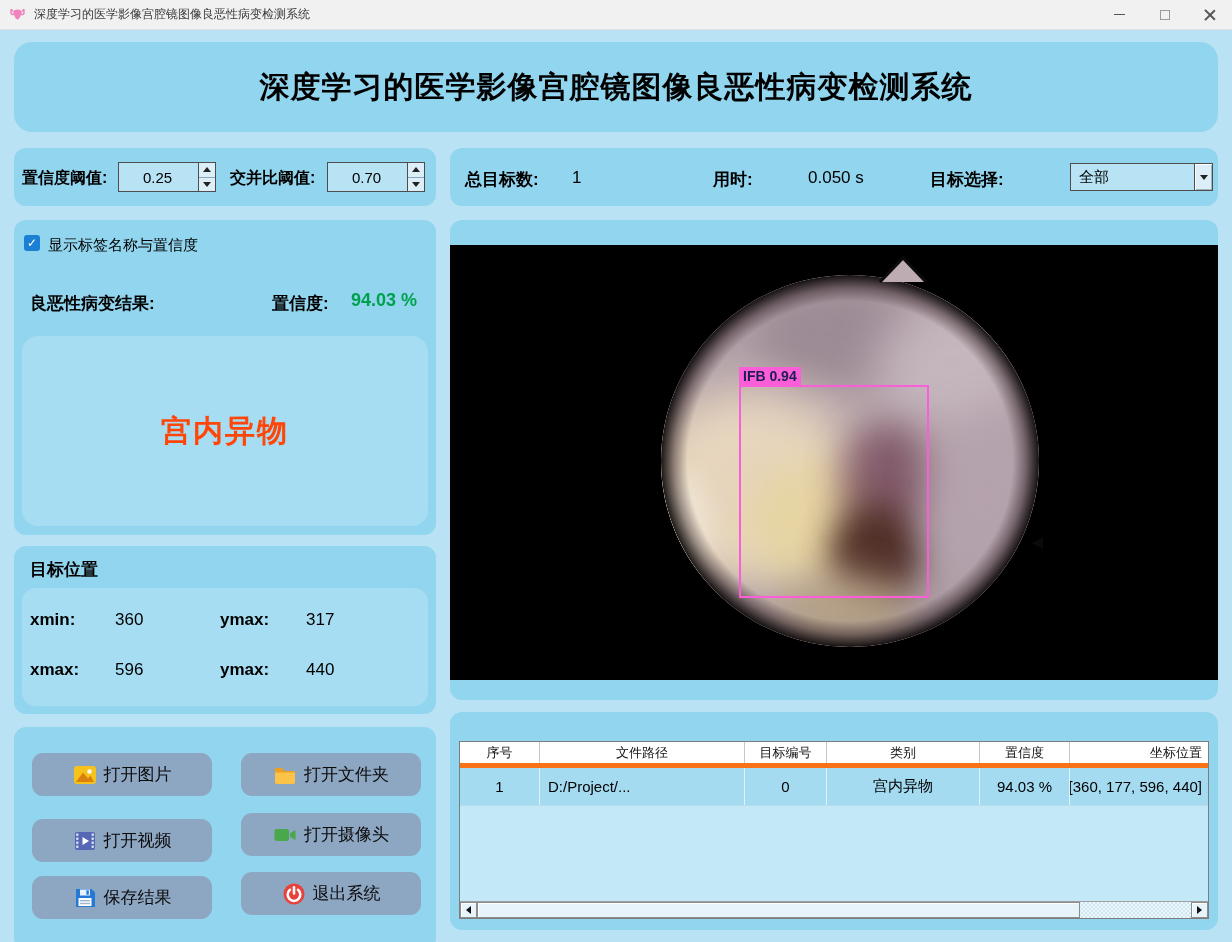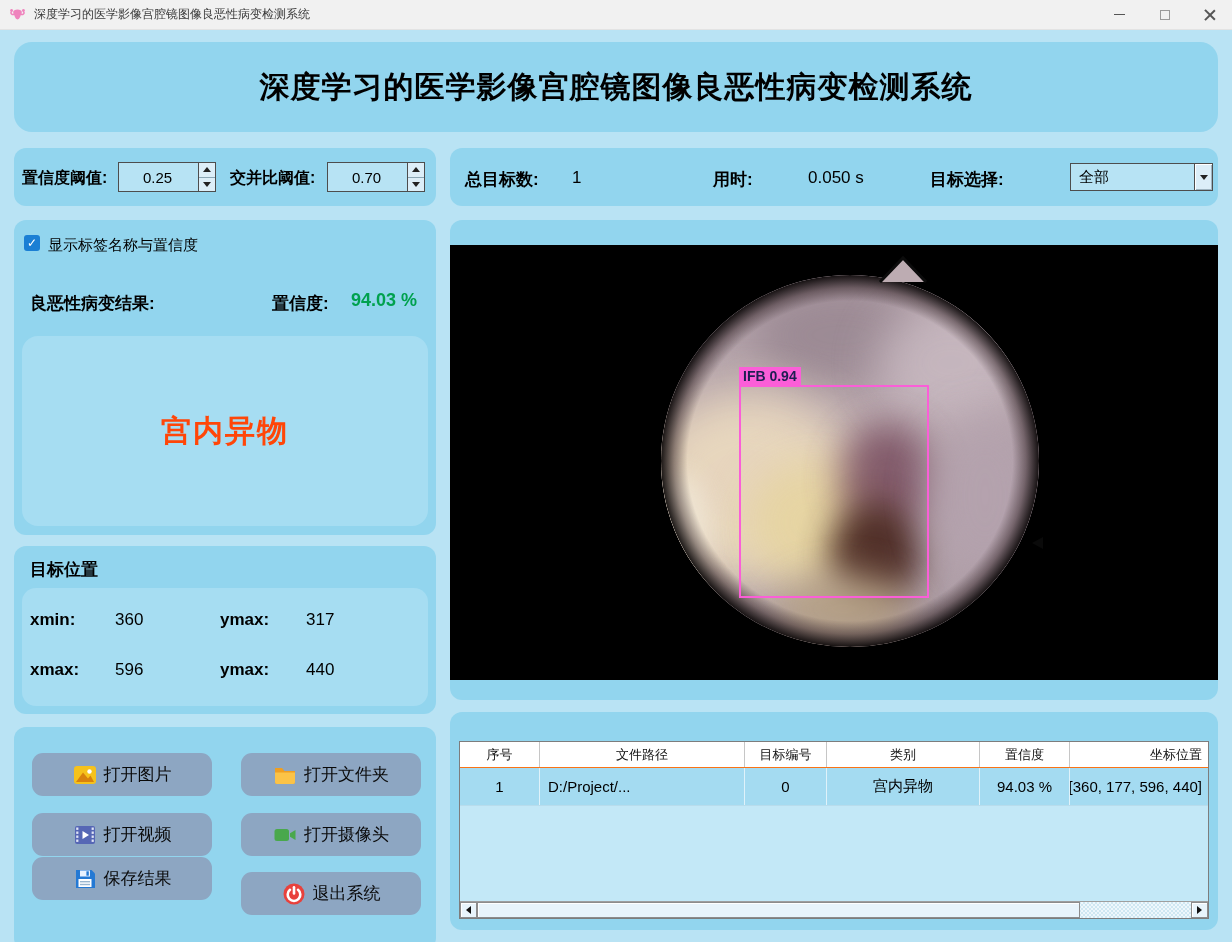--- a/index.html
+++ b/index.html
@@ -87,21 +87,21 @@
   .rim { position:absolute; inset:0; border-radius:50%;
          background:radial-gradient(closest-side, rgba(0,0,0,0) 86%, rgba(40,25,28,.45) 93%, rgba(5,2,2,.9) 100%); }
   .notch { position:absolute; left:428px; top:10px; width:52px; height:28px; }
   .notch2 { position:absolute; left:582px; top:292px; width:0; height:0; border-left:11px solid #0a0a0a; border-top:6px solid transparent; border-bottom:6px solid transparent; transform:rotate(180deg); }
   .bbox { position:absolute; left:289px; top:140px; width:190px; height:213px; border:2px solid #fb5ed8; }
   .bbox-label { position:absolute; left:289px; top:122px; height:18px; line-height:18px; background:#fb5ed8; color:#1e1e52; font-size:14px; font-weight:700; padding:0 4px; white-space:nowrap; }
 
   
   .table-panel { left:450px; top:712px; width:768px; height:218px; }
   .table-frame { position:absolute; left:9px; top:29px; width:750px; height:178px; border:1px solid #7d7d7d; background:#c3e8f7; display:flex; flex-direction:column; }
-  .thead { height:26px; background:#fff; display:flex; border-bottom:1px solid #f97316; }
+  .thead { height:26px; background:#fff; display:flex; border-bottom:5px solid #f97316; }
   .trow  { height:38px; background:#a4dbf1; display:flex; border-bottom:1px solid #b8dcec; }
   .tcell { display:flex; align-items:center; justify-content:center; overflow:hidden; white-space:nowrap; }
   .thead .tcell { font-size:13px; color:#111; border-right:1px solid #c6c6c6; }
   .trow  .tcell { font-size:15px; color:#000; border-right:1px solid rgba(255,255,255,.65); }
   .tcell:last-child { border-right:none !important; }
   .c0{width:80px;} .c1{width:205px;} .c2{width:82px;} .c3{width:153px;} .c4{width:90px;} .c5{width:138px;}
   .al{ justify-content:flex-start; padding-left:8px; }
   .ar{ justify-content:flex-end; padding-right:6px; }
   .tempty { flex:1; }
   .hscroll { height:17px; display:flex; border-top:1px solid #9e9e9e; }
@@ -226,21 +226,21 @@
     </div>
     <div class="action-btn" style="left:227px; top:26px;">
       <span class="aicon">
         <svg viewBox="0 0 24 24">
             <path d="M2 5 h7 l2.5 3 H22 v11 a2 2 0 0 1 -2 2 H4 a2 2 0 0 1 -2 -2 Z" fill="#ef9f22"></path>
             <path d="M2 9.5 h20 v9.5 a2 2 0 0 1 -2 2 H4 a2 2 0 0 1 -2 -2 Z" fill="#fbc347"></path>
           </svg>
       </span>
       <span class="albl">打开文件夹</span>
     </div>
-    <div class="action-btn" style="left:18px; top:86px;">
+    <div class="action-btn" style="left:18px; top:92px;">
       <span class="aicon">
         <svg viewBox="0 0 24 24">
             <rect x="2" y="3" width="20" height="18" rx="2" fill="#5667b5"></rect>
             <rect x="3.2" y="4.5" width="2.2" height="2.4" fill="#dfe4f6"></rect>
             <rect x="3.2" y="8.5" width="2.2" height="2.4" fill="#dfe4f6"></rect>
             <rect x="3.2" y="12.5" width="2.2" height="2.4" fill="#dfe4f6"></rect>
             <rect x="3.2" y="16.5" width="2.2" height="2.4" fill="#dfe4f6"></rect>
             <rect x="18.6" y="4.5" width="2.2" height="2.4" fill="#dfe4f6"></rect>
             <rect x="18.6" y="8.5" width="2.2" height="2.4" fill="#dfe4f6"></rect>
             <rect x="18.6" y="12.5" width="2.2" height="2.4" fill="#dfe4f6"></rect>
@@ -252,21 +252,21 @@
     </div>
     <div class="action-btn" style="left:227px; top:86px;">
       <span class="aicon">
         <svg viewBox="0 0 24 24">
             <rect x="1.5" y="6" width="14.5" height="12" rx="2.5" fill="#49a84c"></rect>
             <path d="M17 10.2 L22.5 7 V17 L17 13.8 Z" fill="#49a84c"></path>
           </svg>
       </span>
       <span class="albl">打开摄像头</span>
     </div>
-    <div class="action-btn" style="left:18px; top:130px;">
+    <div class="action-btn" style="left:18px; top:149px;">
       <span class="aicon">
         <svg viewBox="0 0 24 24">
             <path d="M3 3 h15.5 L22 6.5 V21 H3 Z" fill="#2479d4"></path>
             <rect x="7" y="3.5" width="10" height="6" fill="#e8f2ff"></rect>
             <rect x="13.4" y="4.3" width="2.4" height="4.4" fill="#2479d4"></rect>
             <rect x="5.5" y="12" width="13" height="8" fill="#fff"></rect>
             <rect x="7" y="14" width="10" height="1.4" fill="#9ab6cf"></rect>
             <rect x="7" y="16.8" width="10" height="1.4" fill="#9ab6cf"></rect>
           </svg>
       </span>

